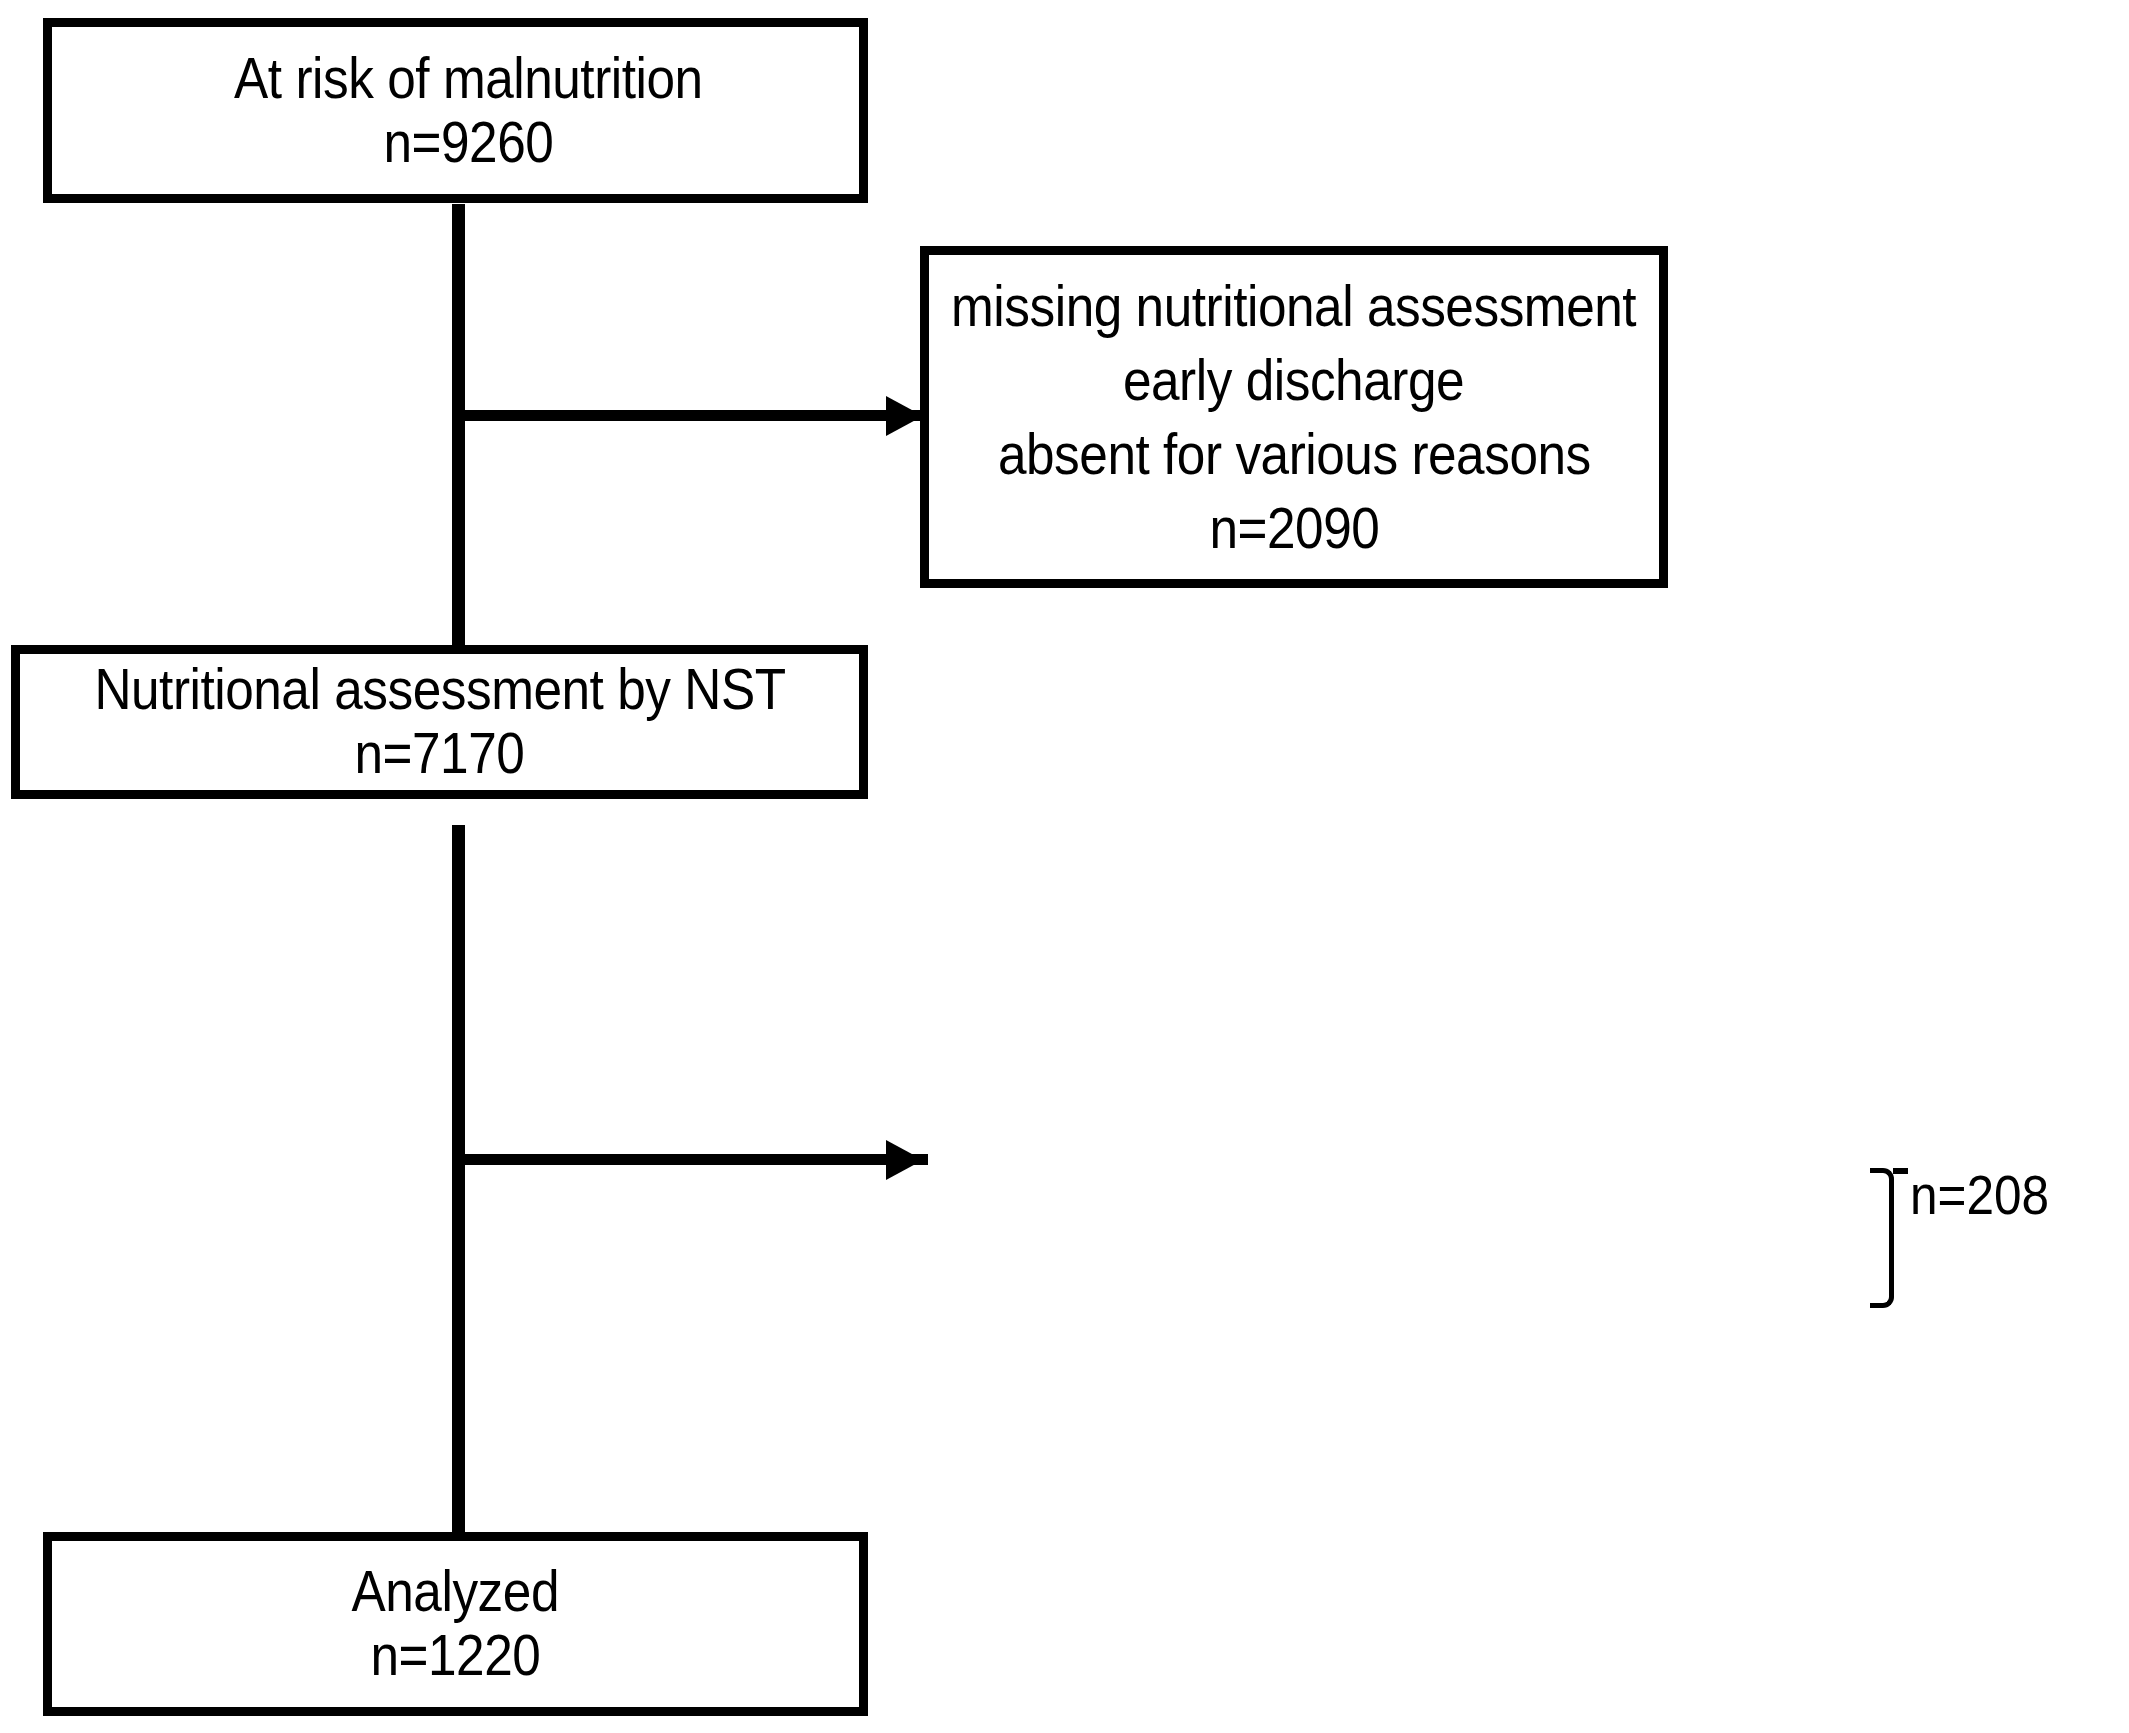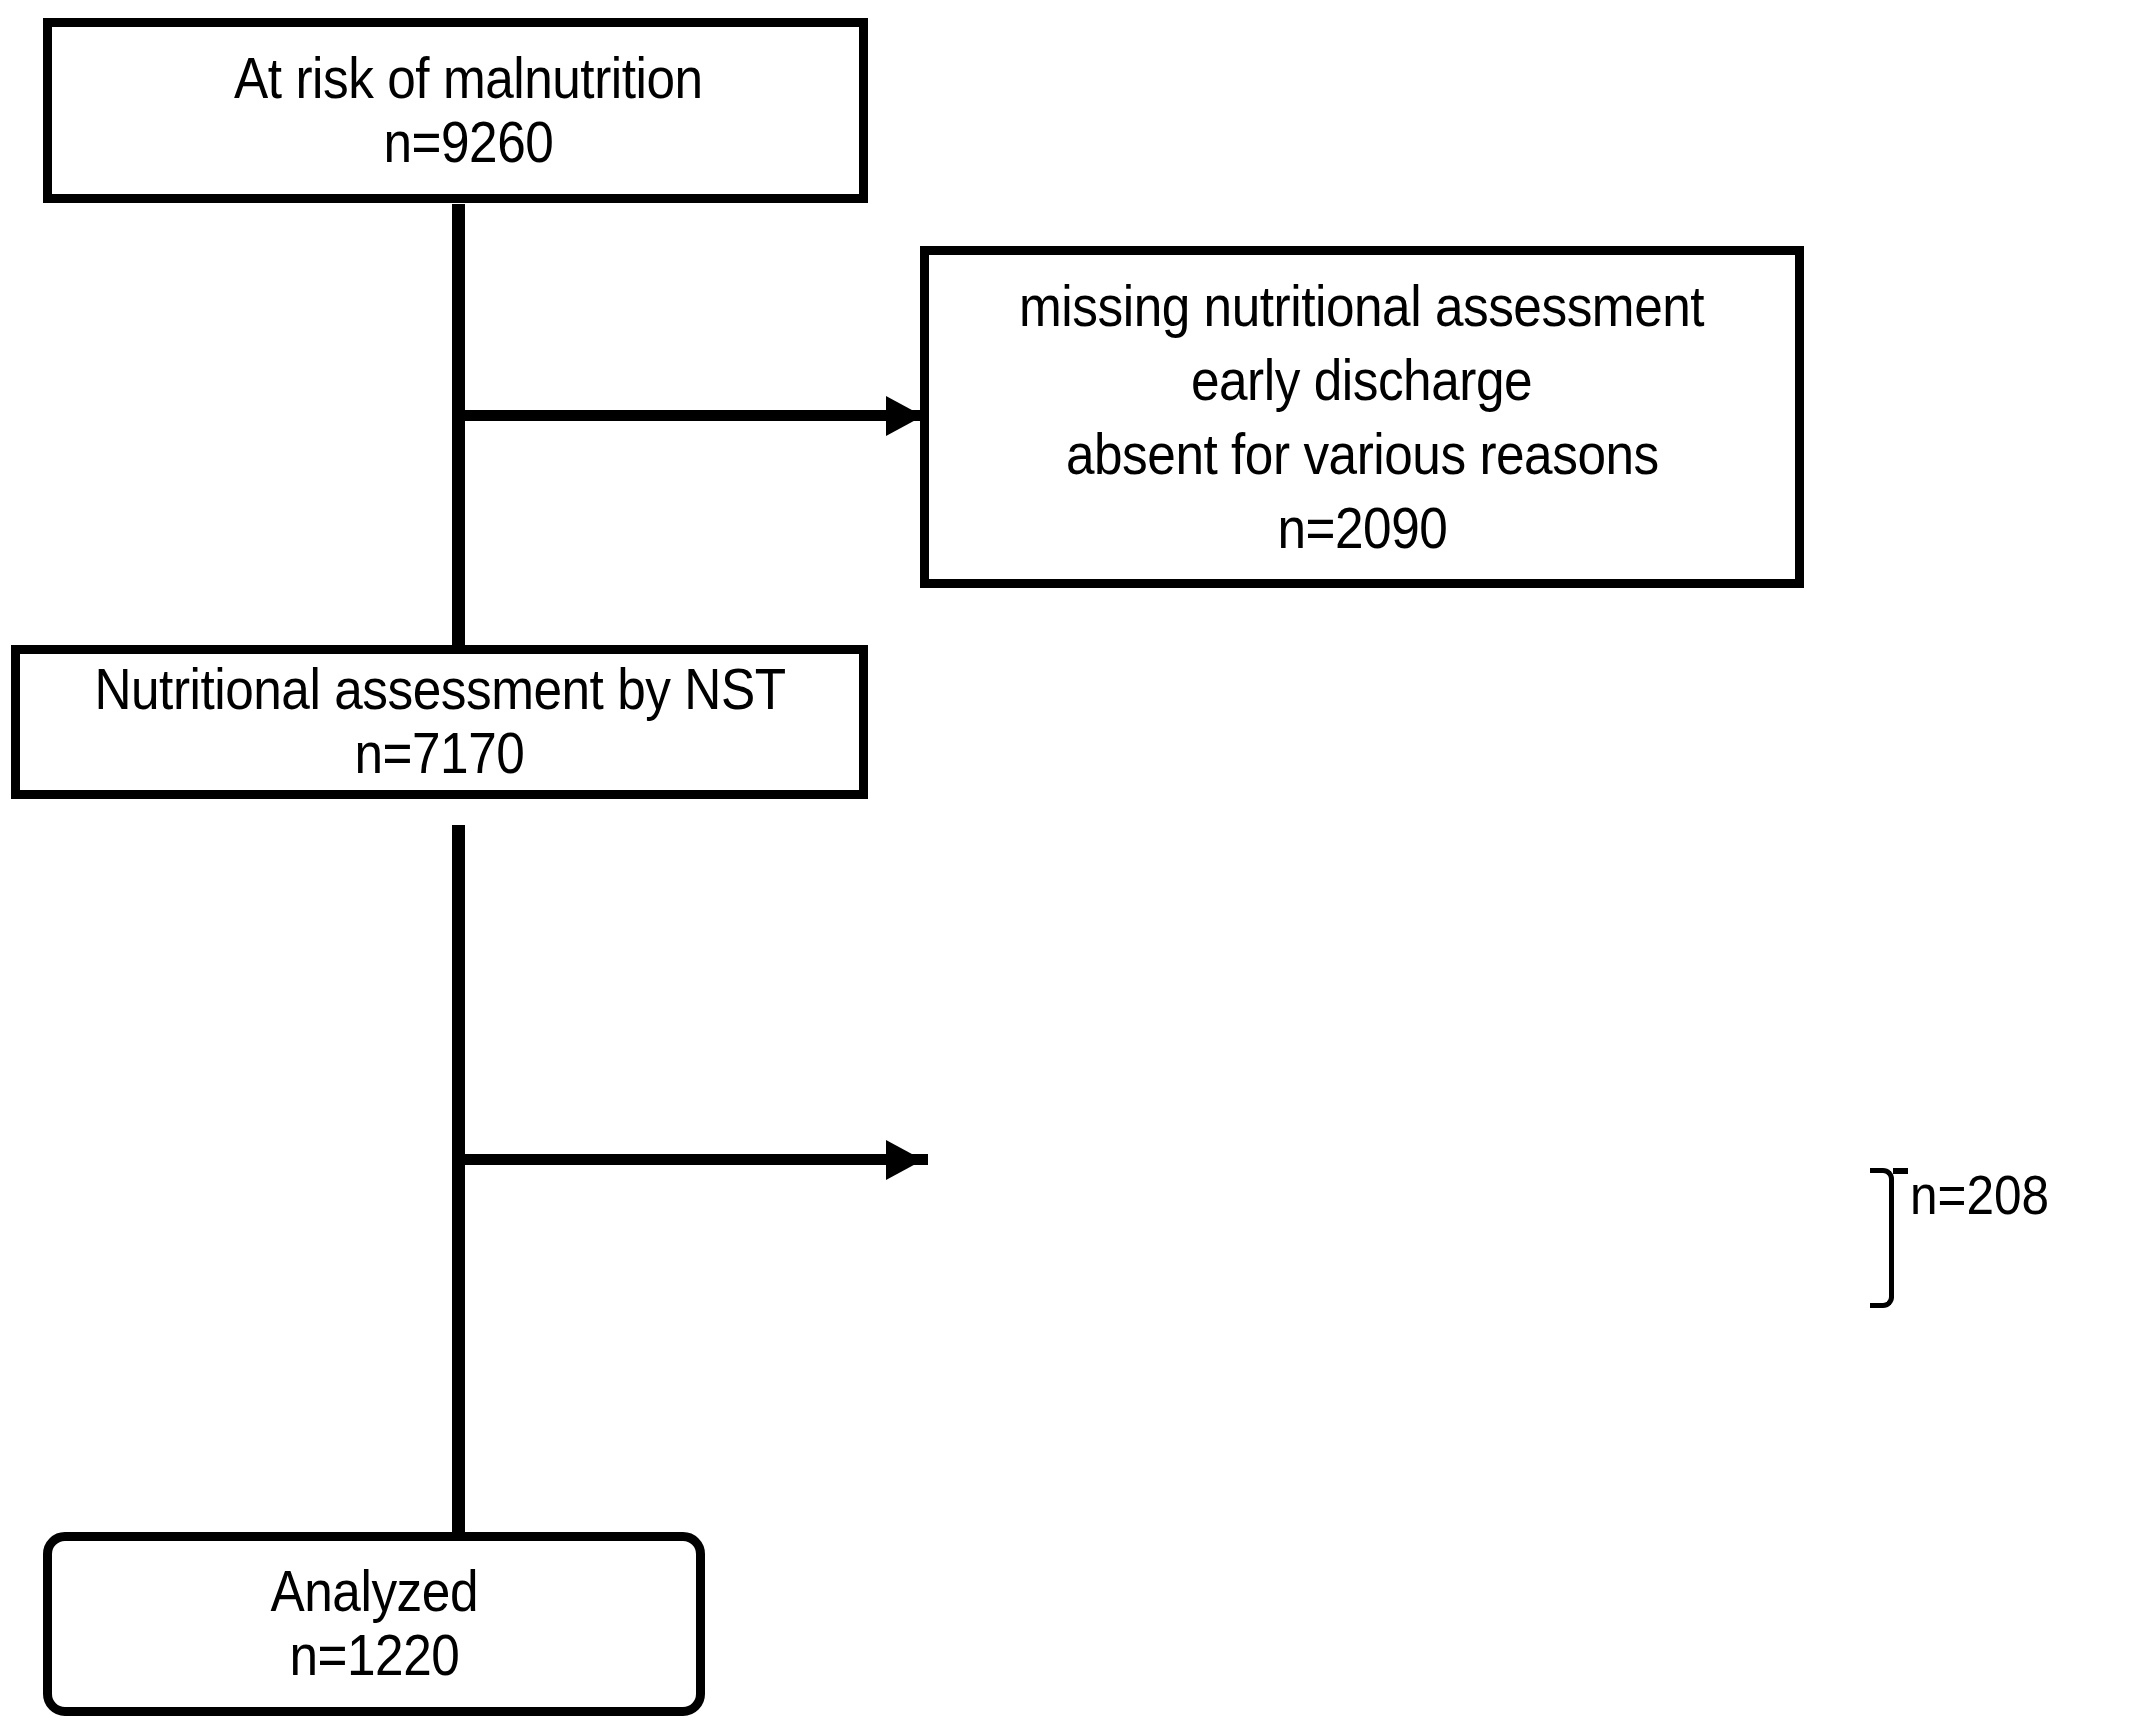--- a/index.html
+++ b/index.html
@@ -34,24 +34,24 @@
     white-space: nowrap;
     font-size: 57px;
     line-height: 1.12;
     letter-spacing: -0.5px;
     transform: scaleX(0.90);
     transform-origin: center center;
   }
 
   
   #node-at-risk      { left: 43px;   top: 18.4px;   width: 825px;  height: 185px; padding-left: 26px; }
-  #node-excluded-1   { left: 920px; top: 246px;  width: 884px;  height: 342px; }
+  #node-excluded-1   { left: 920px; top: 246px;  width: 748px;  height: 342px; }
   #node-nst          { left: 11px;   top: 645px;  width: 857px;  height: 154px; }
   #node-excluded-2   { left: 920px; top: 989px; width: 1186px; height: 334px; }
-  #node-analyzed     { left: 43px;   top: 1532px; width: 662px;  height: 184px; border-radius: 22px; }
+  #node-analyzed     { left: 43px;   top: 1532px; width: 825px;  height: 184px; }
 
   #node-excluded-2 .line { font-size: 55px; line-height: 1.30; }
   #node-excluded-1 .line { line-height: 1.30; }
 
   
   .vline {
     position: absolute;
     background: #000000;
     width: 13px;
   }

